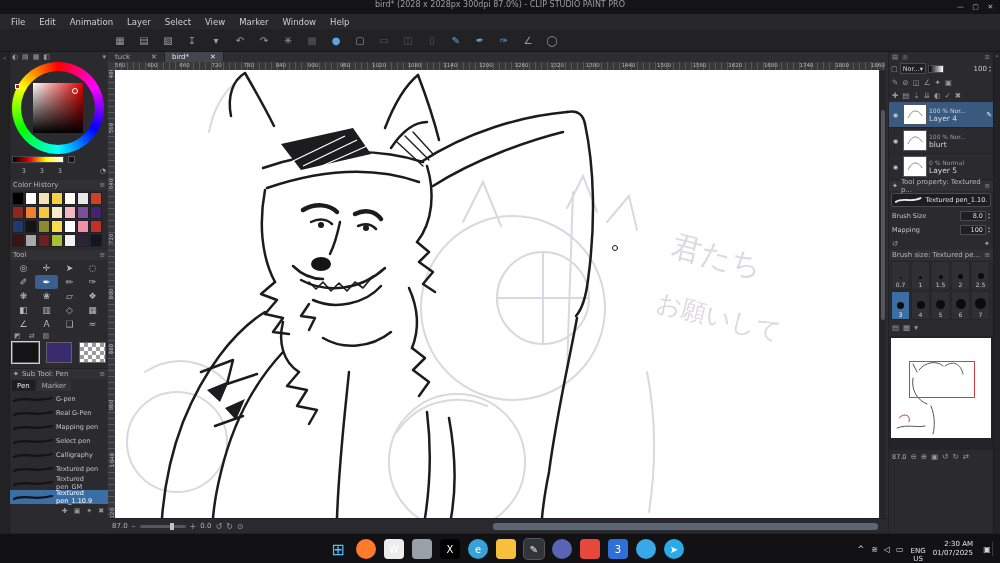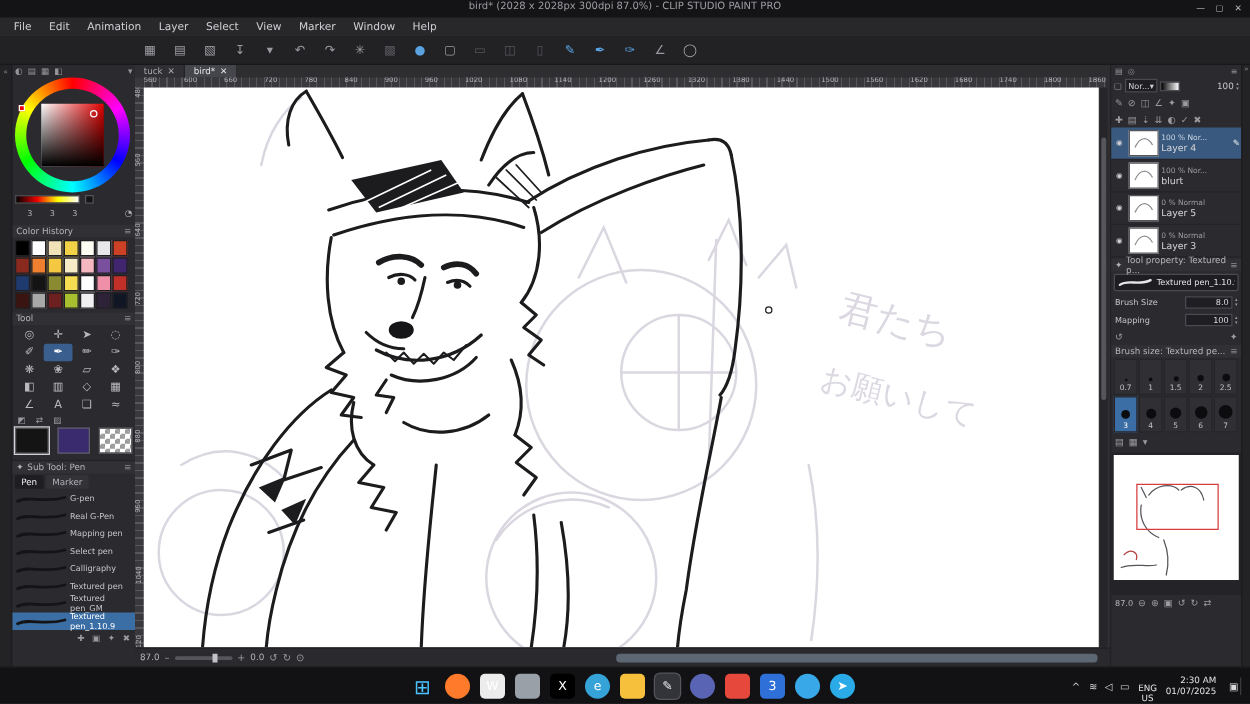--- a/index.html
+++ b/index.html
@@ -70,21 +70,21 @@
   .st-tab.active { background:#1e1e22; color:#e8e8ec; }
   .brush-list { }
   .brush-row { display:flex; align-items:center; height:14px; gap:2px; padding-left:2px; font-size:6.5px; color:#c4c4c9; }
   .brush-row.selected { background:#3a6ea5; color:#fff; }
   .brush-row svg { flex:none; }
   .st-footer { display:flex; gap:6px; padding:3px 4px; font-size:7px; color:#9a9aa0; justify-content:flex-end; }
 
   
   .canvas-wrap { position:absolute; left:108px; top:0; width:780px; bottom:0; background:#2e2e31; }
   .doc-tabs { position:absolute; top:0; left:0; right:0; height:10px; display:flex; font-size:7px; color:#a8a8ae; }
-  .doc-tab { display:flex; align-items:center; gap:4px; padding:0 7px; background:#303034; border-right:1px solid #232327; }
+  .doc-tab { display:flex; align-items:center; gap:21px; padding:0 7px; background:#303034; border-right:1px solid #232327; }
   .doc-tab.active { background:#45454c; color:#e4e4e8; }
   .ruler-top { position:absolute; top:10px; left:7px; right:3px; height:8px; background:#39393d;
       background-image:repeating-linear-gradient(to right,#56565c 0 1px,transparent 1px 6px);
       display:flex; justify-content:space-between; font-size:5.5px; color:#b2b2b8; overflow:hidden; }
   .ruler-top span { transform:translateY(-0.5px); }
   .ruler-corner { position:absolute; top:10px; left:0; width:7px; height:8px; background:#39393d; }
   .ruler-left { position:absolute; top:18px; left:0; width:7px; bottom:15px; background:#39393d;
       background-image:repeating-linear-gradient(to bottom,#56565c 0 1px,transparent 1px 6px);
       display:flex; flex-direction:column; justify-content:space-between; align-items:center; font-size:5.5px; color:#b2b2b8; overflow:hidden; }
   .ruler-left span { transform:rotate(-90deg); white-space:nowrap; }
@@ -115,21 +115,21 @@
   .layer-meta { flex:1; overflow:hidden; }
   .layer-mode { font-size:6px; color:#9a9aa0; white-space:nowrap; }
   .layer-name { font-size:7.5px; color:#d4d4d9; white-space:nowrap; }
   .layer-row.selected { background:#39597e; }
   .layer-row.selected .layer-mode { color:#c8d4e2; }
   .layer-row .edit { display:none; font-size:7px; color:#e8e8ec; }
   .layer-row.selected .edit { display:block; }
 
   .tp-chip { display:flex; align-items:center; gap:3px; margin:2px; height:14px; background:#1e1e22; border:1px solid #4a4a50; border-radius:2px; font-size:6.5px; color:#e2e2e6; padding:0 2px; }
   .prop-row { display:flex; align-items:center; font-size:6.5px; padding:1px 3px; height:14px; color:#c4c4c9; gap:2px; }
-  .prop-bar { margin-left:auto; width:38px; height:10px; background:#1f1f23; border:1px solid #4a4a50; display:flex; align-items:center; justify-content:flex-end; padding:0 2px; font-size:6.5px; color:#dcdce0; }
+  .prop-bar { margin-left:auto; width:26px; height:10px; background:#1f1f23; border:1px solid #4a4a50; display:flex; align-items:center; justify-content:flex-end; padding:0 2px; font-size:6.5px; color:#dcdce0; }
   .size-grid { display:flex; flex-wrap:wrap; gap:1px; padding:1px 2px; }
   .size-cell { width:19px; height:29px; background:#2f2f34; border:1px solid #26262a; display:flex; flex-direction:column; align-items:center; justify-content:flex-end; font-size:6px; color:#c4c4c9; padding-bottom:1px; }
   .size-cell.selected { background:#3a6ea5; color:#fff; }
   .size-cell .dot { background:#0c0c0e; border-radius:50%; margin-bottom:2px; }
   .size-cell:nth-of-type(1) .dot{width:2px;height:2px;} .size-cell:nth-of-type(2) .dot{width:3px;height:3px;}
   .size-cell:nth-of-type(3) .dot{width:4px;height:4px;} .size-cell:nth-of-type(4) .dot{width:5px;height:5px;}
   .size-cell:nth-of-type(5) .dot{width:6px;height:6px;} .size-cell:nth-of-type(6) .dot{width:7px;height:7px;}
   .size-cell:nth-of-type(7) .dot{width:8px;height:8px;} .size-cell:nth-of-type(8) .dot{width:9px;height:9px;}
   .size-cell:nth-of-type(9) .dot{width:10px;height:10px;} .size-cell:nth-of-type(10) .dot{width:11px;height:11px;}
 
@@ -630,33 +630,20 @@
                 <path d="M4,13 C8,4 14,4 18,11" stroke="#8a8a90" stroke-width="1" fill="none"></path>
               </svg>
             </span>
             <span class="layer-meta">
               <span class="layer-mode" style="display:block;">0 % Normal</span>
               <span class="layer-name" style="display:block;">Layer 5</span>
             </span>
 
           </div>
 
-          <div class="layer-row plain">
-            <span class="eye">◉</span>
-            <span class="thumb">
-              <svg width="22" height="19" viewBox="0 0 22 19">
-                <path d="M4,13 C8,4 14,4 18,11" stroke="#8a8a90" stroke-width="1" fill="none"></path>
-              </svg>
-            </span>
-            <span class="layer-meta">
-              <span class="layer-mode" style="display:block;">0 % Normal</span>
-              <span class="layer-name" style="display:block;">Layer 3</span>
-            </span>
-
-          </div>
         </div>
 
       <div class="panel-hdr" style="margin-top:1px;">
         <span>✦</span>
         <span>Tool property: Textured p...</span>
         <span class="menu-glyph">≡</span>
       </div>
       <div class="tp-chip">
         <svg width="30" height="10" viewBox="0 0 30 10">
             <path d="M2,7 C9,2 18,8 28,3" stroke="#e8e8ec" stroke-width="2" fill="none" stroke-linecap="round"></path>

